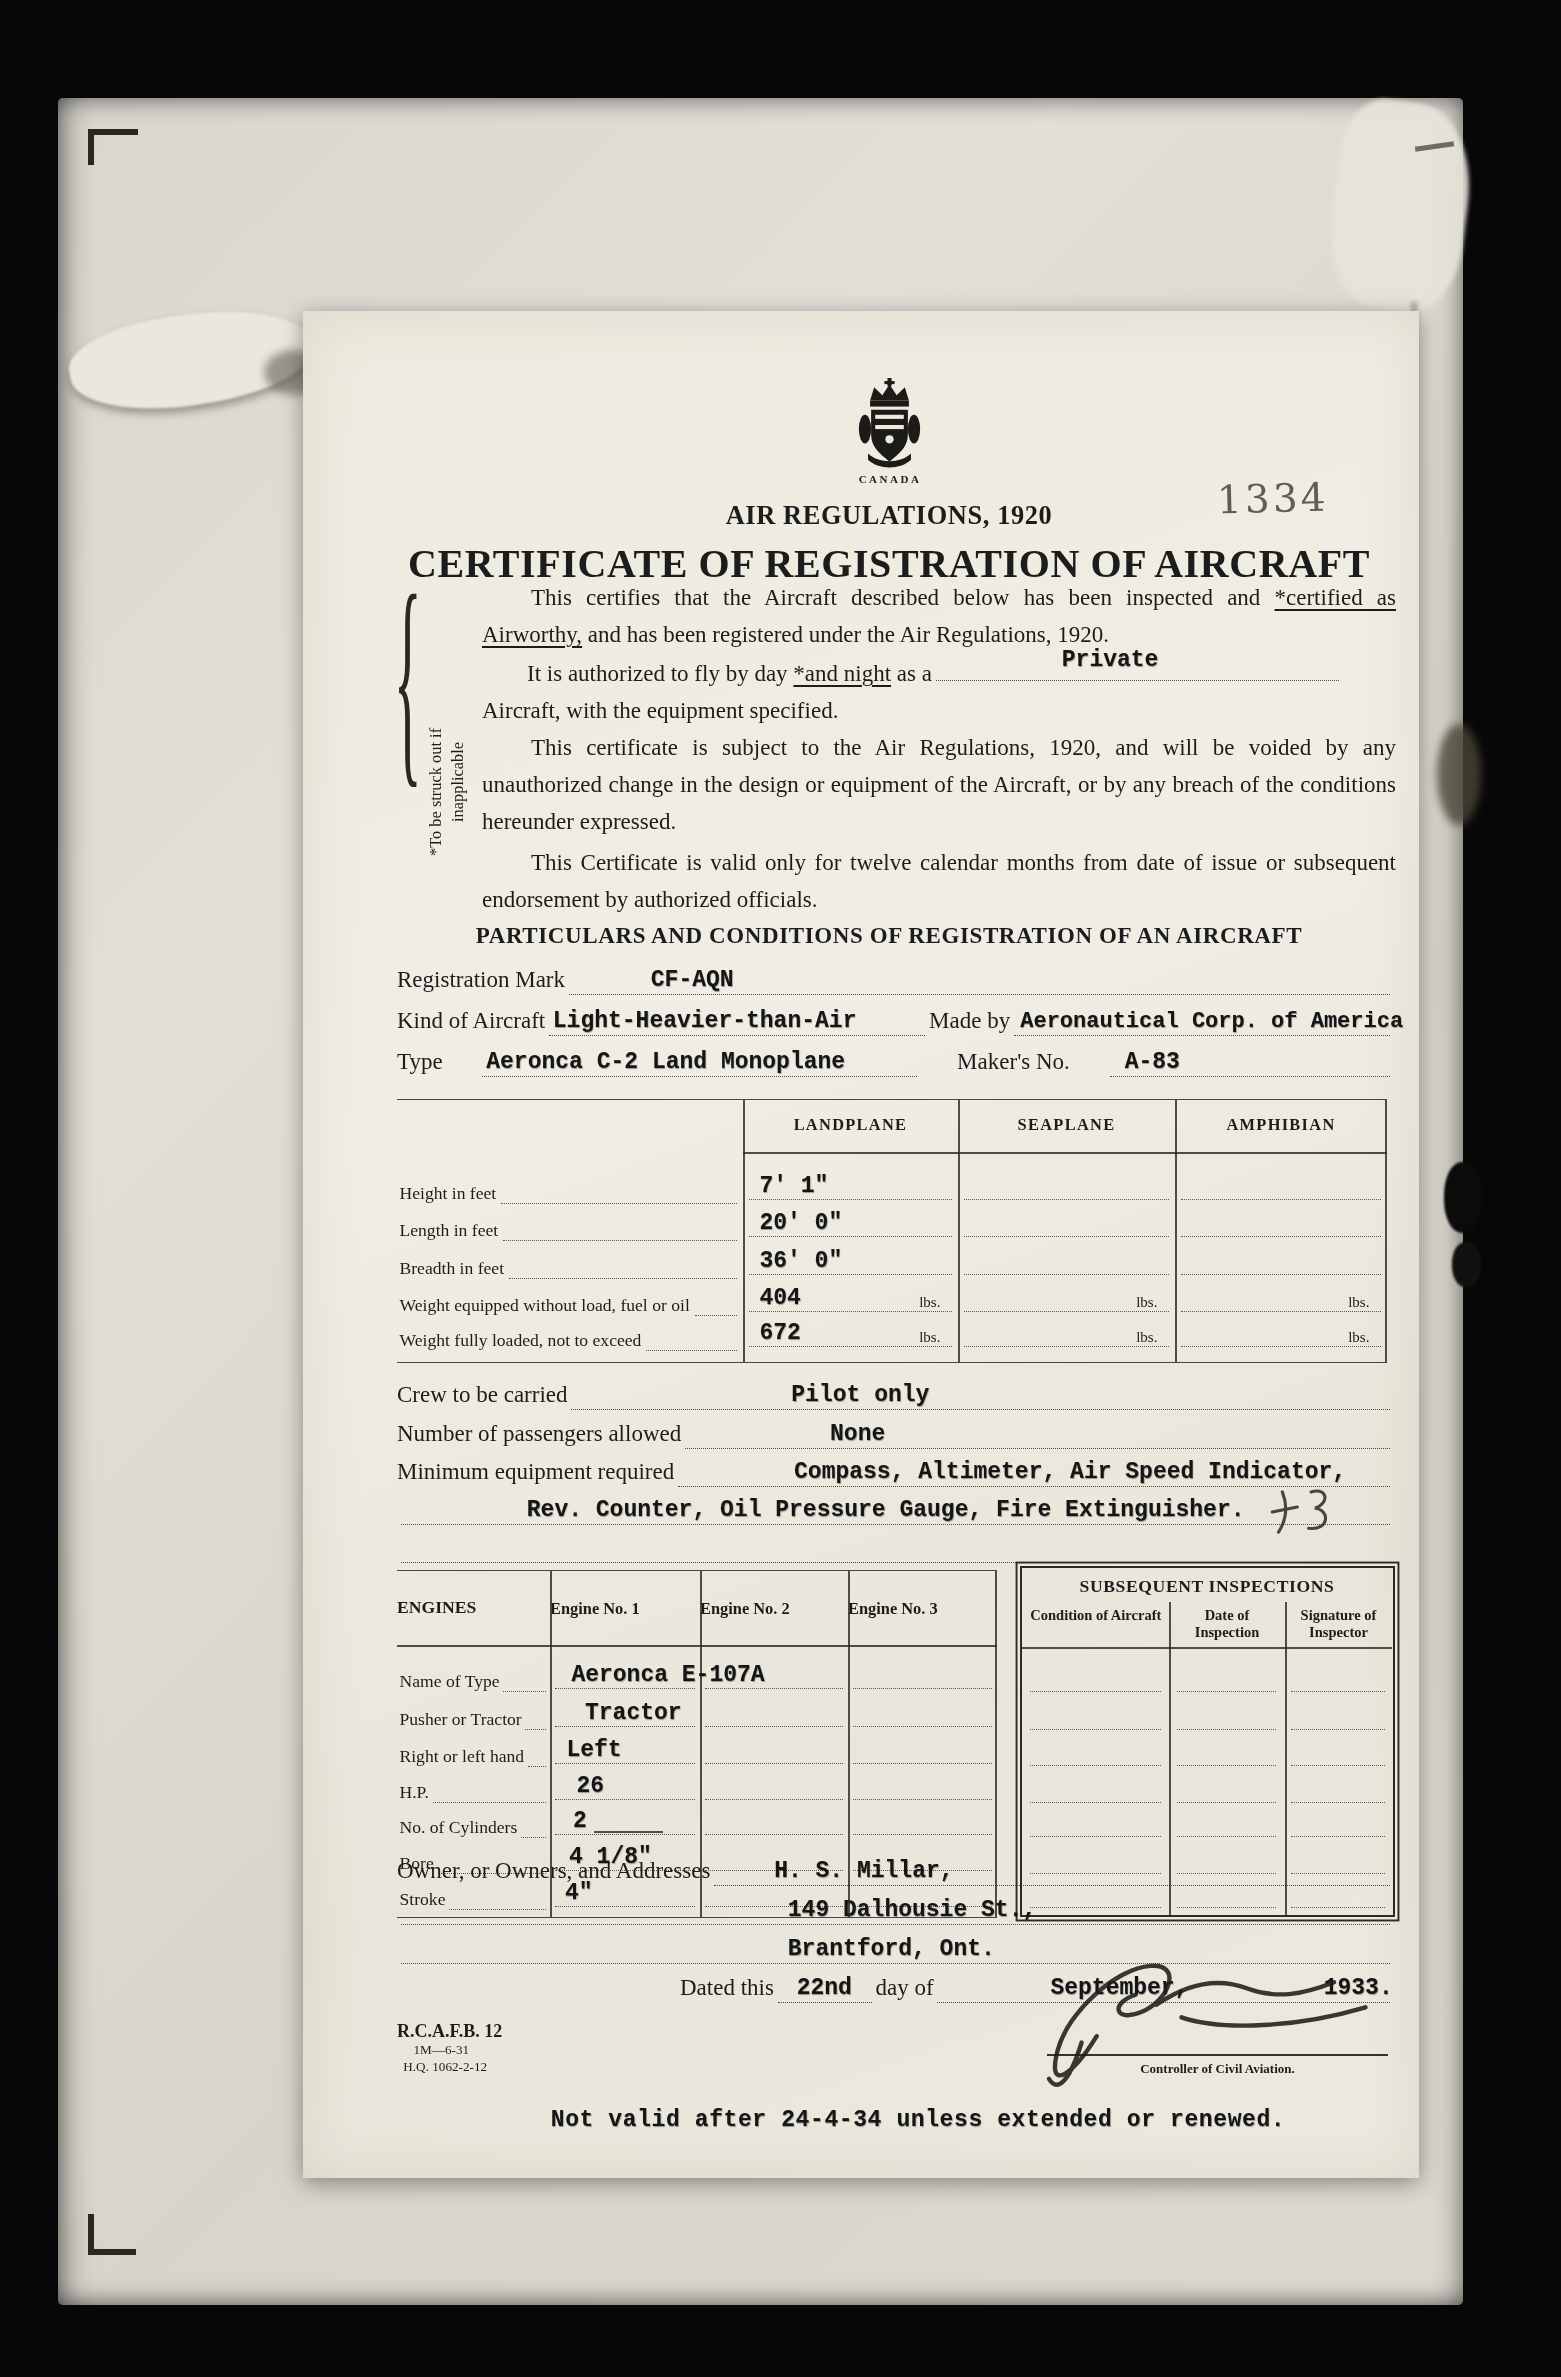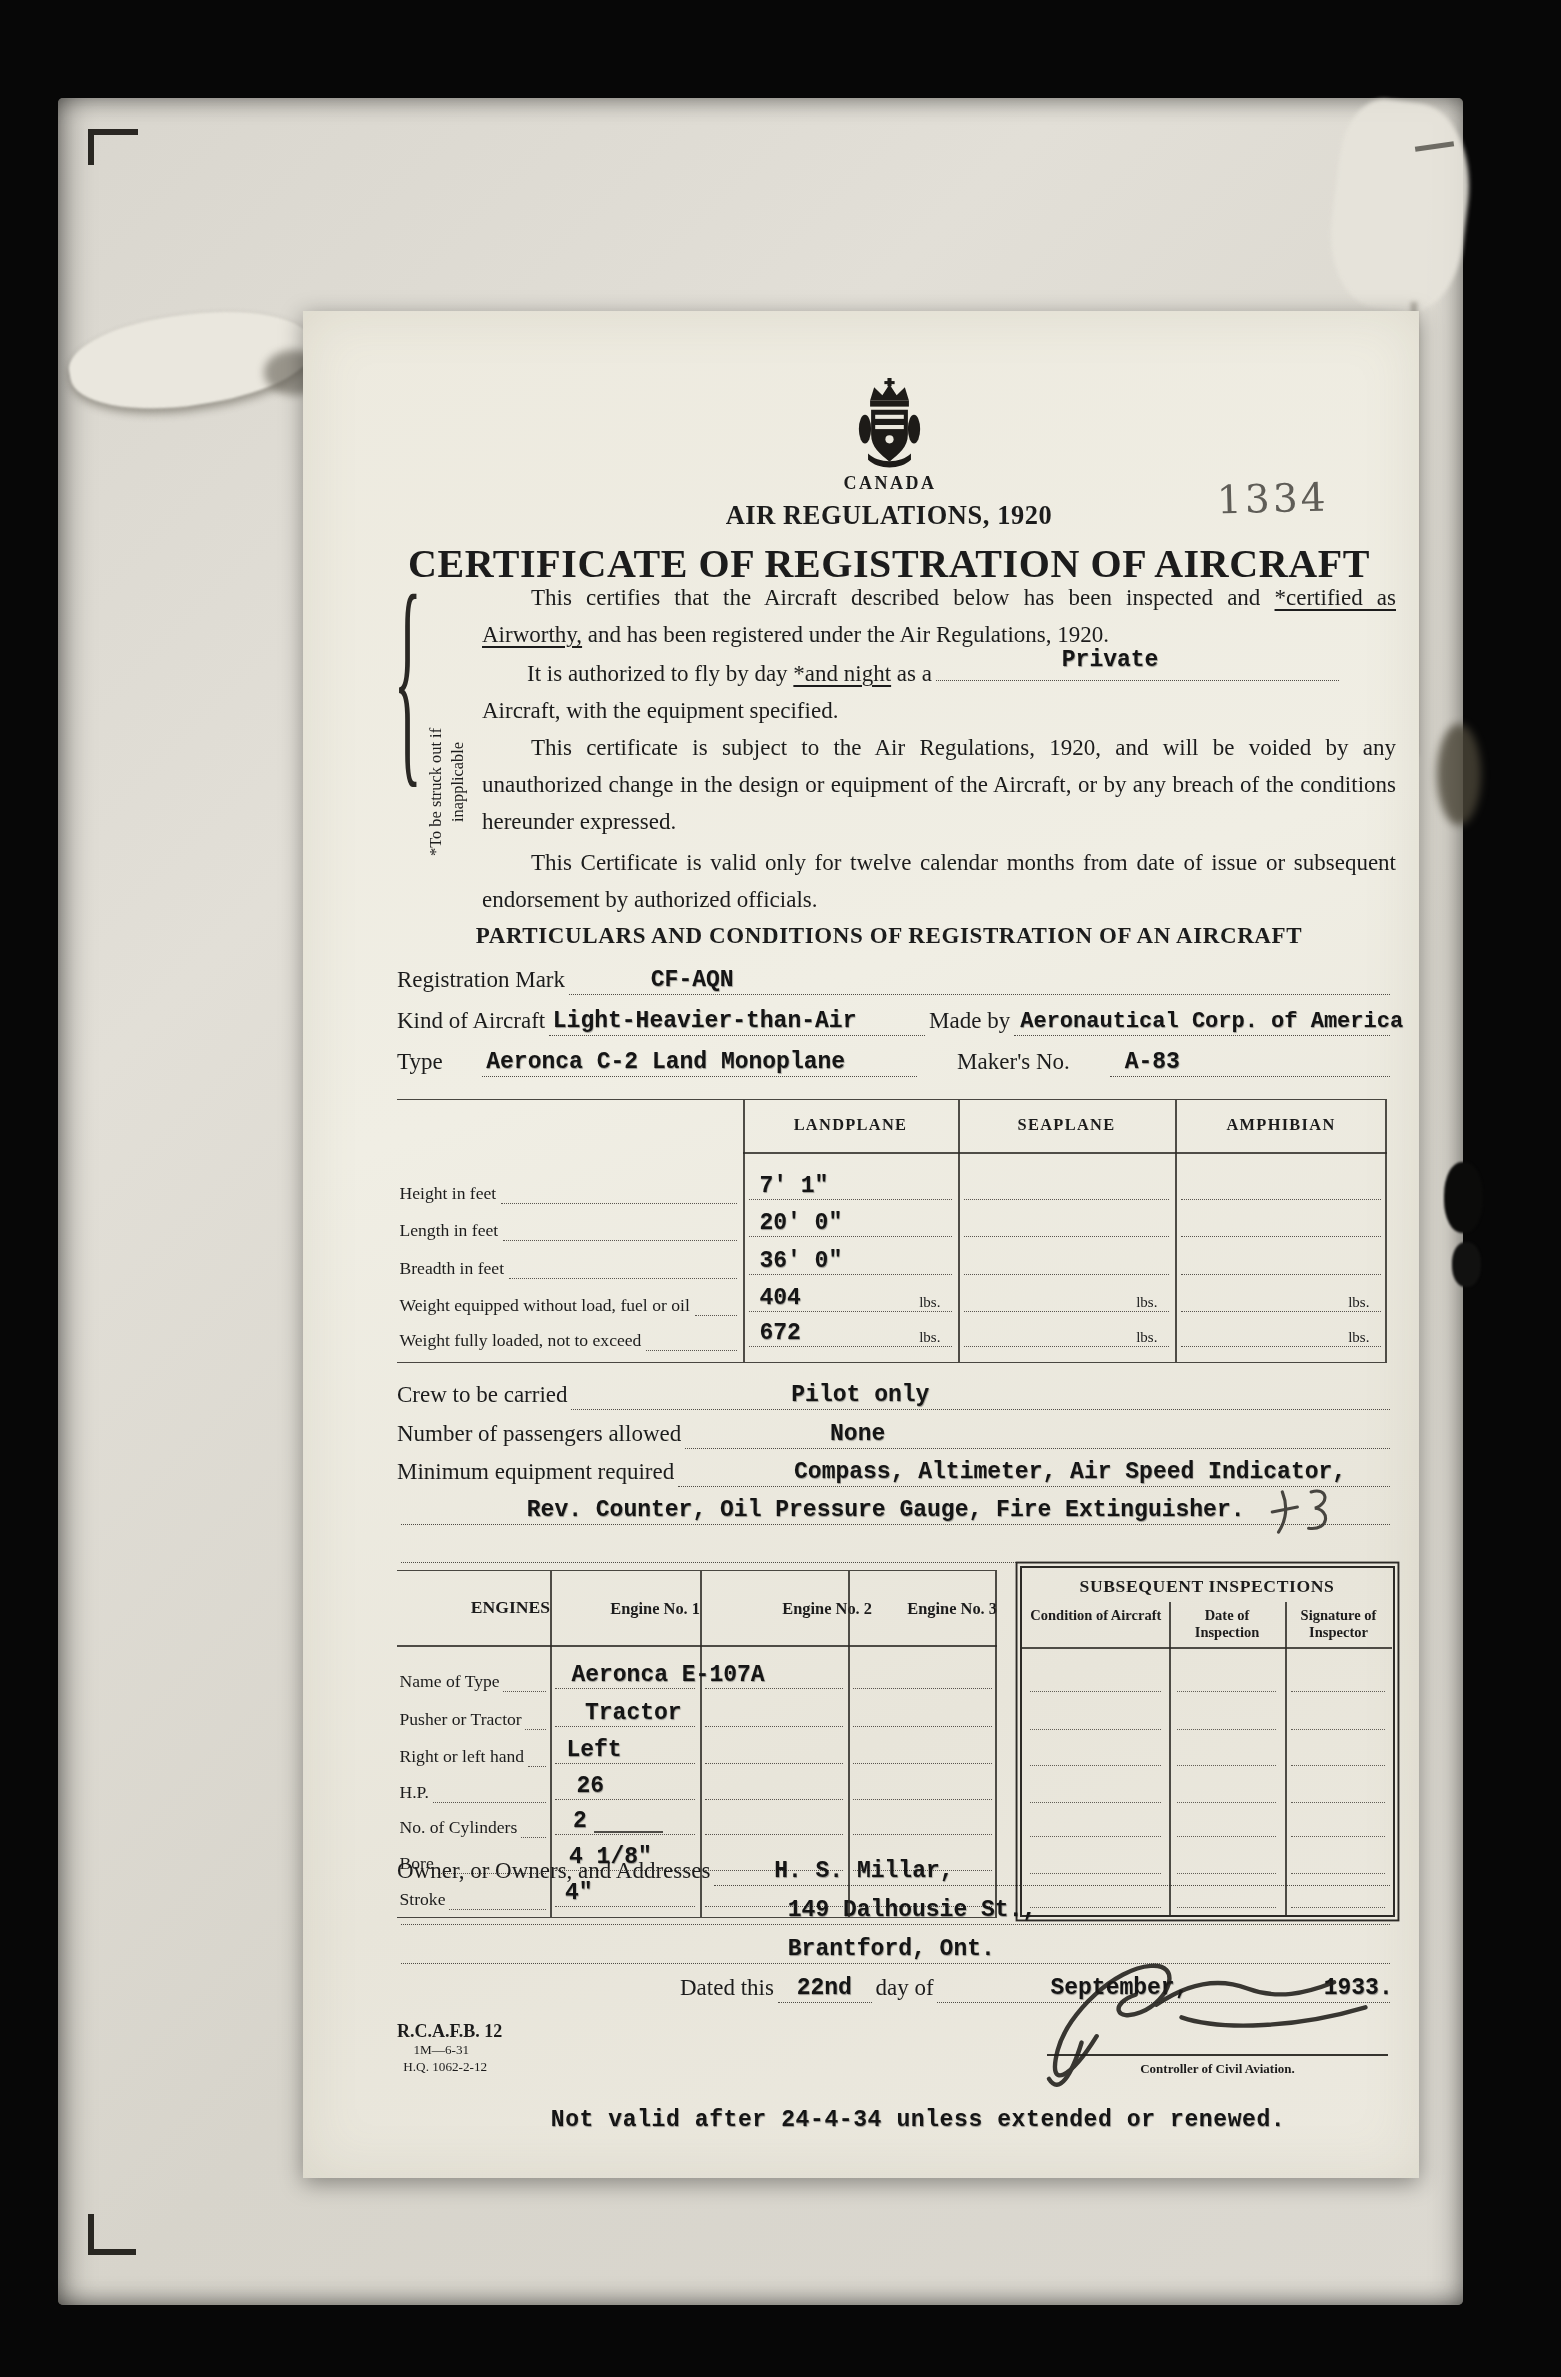--- a/index.html
+++ b/index.html
@@ -59,21 +59,21 @@
   .dc0 .fill { flex:1; border-bottom:1.9px dotted rgba(52,48,42,.8); height:17.6px; margin-left:5px; }
   .dcv { position:relative; height:33px; box-sizing:border-box; }
   .w1 { width:215px; } .w2 { width:217px; } .w3 { width:212px; }
   .dcv .dots { position:absolute; left:6.3px; right:6.3px; bottom:3.8px; border-bottom:1.9px dotted rgba(52,48,42,.8); }
   .dcv .tv { position:absolute; left:16.4px; bottom:5px; z-index:3; }
   .dcv .unit { position:absolute; right:17.6px; bottom:5px; font-size:15px; }
 
   
   .eng-left { position:absolute; left:0; top:0; width:600px; height:348px;
               border-top:1.9px solid rgba(44,41,36,.85); border-bottom:1.9px solid rgba(44,41,36,.85); box-sizing:border-box; }
-  .eng-head { position:absolute; font-size:16.4px; font-weight:700; text-align:right; }
+  .eng-head { position:absolute; font-size:16.4px; font-weight:700; text-align:left; }
   .erow { position:absolute; display:flex; width:600px; height:30px; align-items:flex-end; }
   .ec0 { width:153px; display:flex; align-items:flex-end; padding:0 3.8px 0 2.5px; box-sizing:border-box; }
   .ec0 .fill { flex:1; border-bottom:1.9px dotted rgba(52,48,42,.8); height:15px; margin-left:3.8px; }
   .ec { position:relative; height:30px; box-sizing:border-box; }
   .ew1 { width:150px; } .ew2 { width:148px; } .ew3 { width:149px; }
   .ec .dots { position:absolute; left:5px; right:5px; bottom:3.1px; border-bottom:1.9px dotted rgba(52,48,42,.8); }
   .ec .tv { position:absolute; left:19px; bottom:4.4px; z-index:3; }
 
   .insp { position:absolute; left:623px; top:-4.4px; width:375px; height:351px;
           border:2.5px solid #2c2a26; box-sizing:border-box;
@@ -132,21 +132,21 @@
         <ellipse cx="7" cy="50" rx="6" ry="14"></ellipse>
         <ellipse cx="55" cy="50" rx="6" ry="14"></ellipse>
         <path d="M10 74 C 20 84, 42 84, 52 74 L52 80 C 42 90, 20 90, 10 80 Z"></path>
       </g>
       <g fill="#ece9de">
         <rect x="17" y="36" width="28" height="4"></rect>
         <rect x="17" y="46" width="28" height="4"></rect>
         <circle cx="31" cy="60" r="4"></circle>
       </g>
     </svg>
-    <div class="abs center bold" style="left:524px; top:162px; width:126px; font-size:18px; letter-spacing:2.5px;">CANADA</div>
+    <div class="abs center bold" style="left:524px; top:162px; width:126px; font-size:11px; letter-spacing:2.5px;">CANADA</div>
 
     <div class="abs stamp" style="left:914px; top:165px;">1334</div>
 
     <div class="abs center bold" style="left:57px; top:189px; width:1058px; font-size:26.4px; letter-spacing:0.6px;">AIR REGULATIONS, 1920</div>
     <div class="abs center bold" style="left:57px; top:229px; width:1058px; font-size:40px; letter-spacing:0.6px;">CERTIFICATE OF REGISTRATION OF AIRCRAFT</div>
 
     <div class="brace" style="left:92px; top:336px;">{</div>
     <div class="vtext" style="left:123px; top:545px;">*To be struck out if</div>
     <div class="vtext" style="left:145px; top:511px;">inapplicable</div>
 

